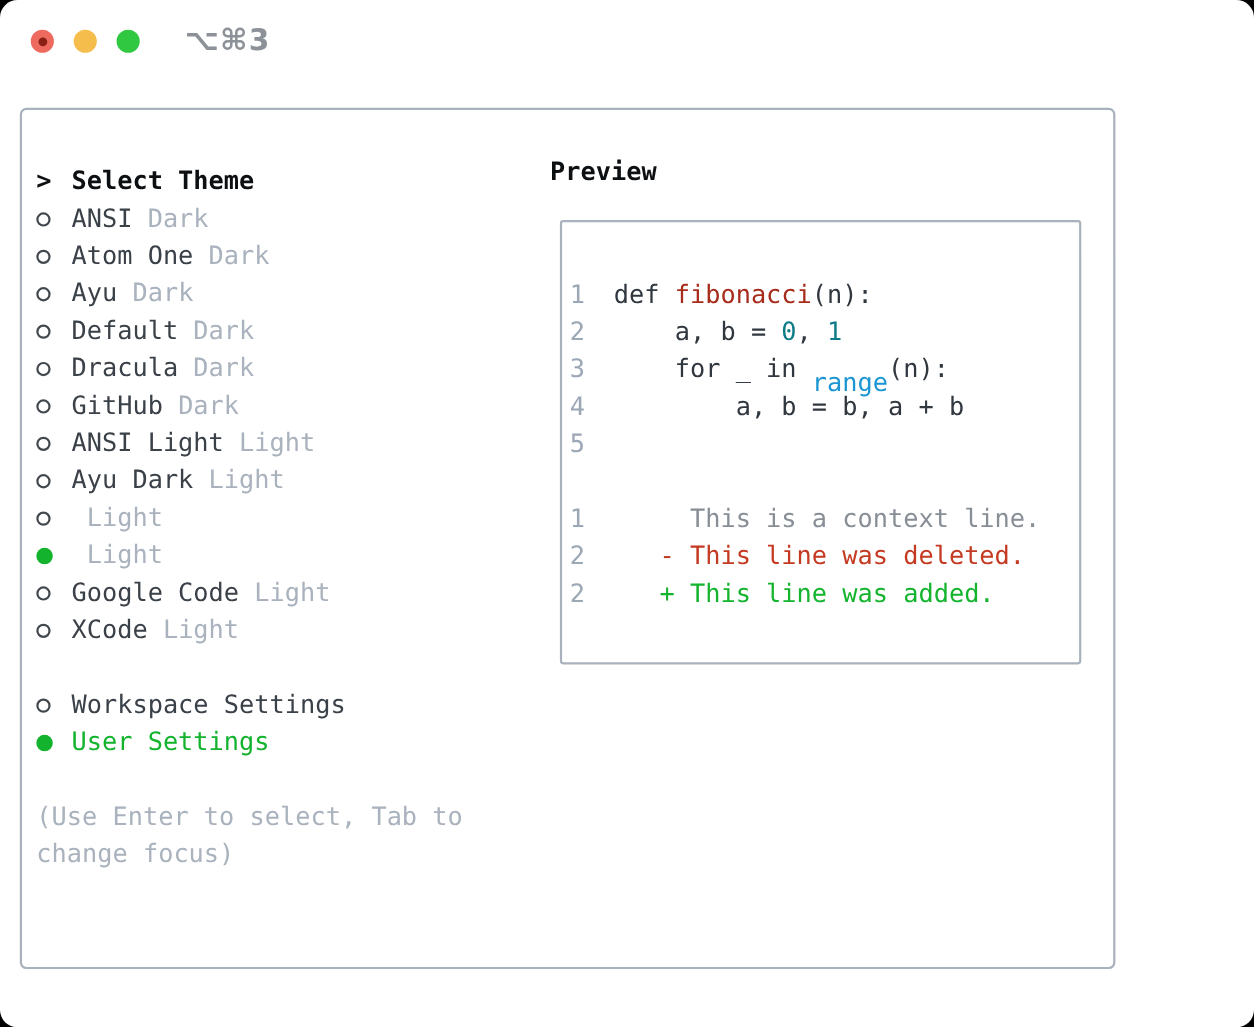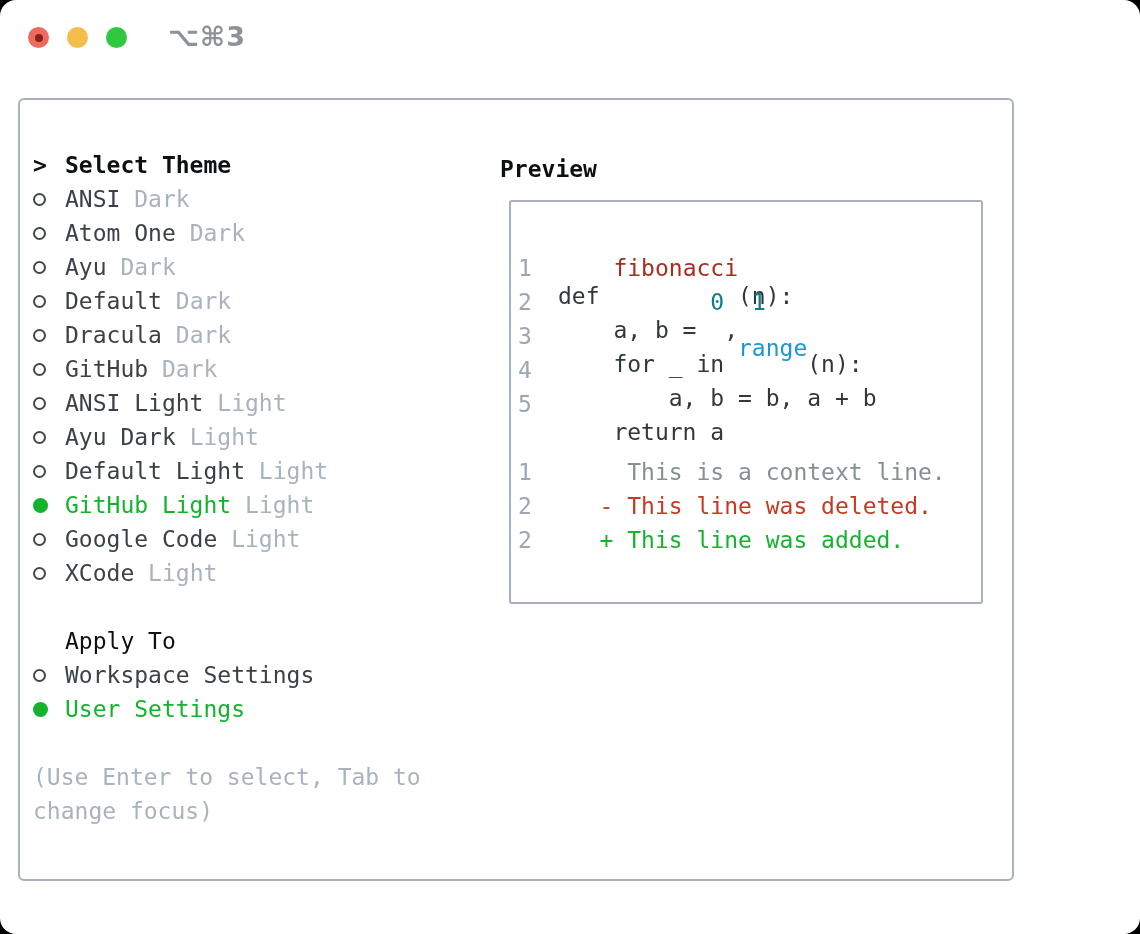--- a/index.html
+++ b/index.html
@@ -61,30 +61,30 @@
   .radio.sel{width:15px;height:15px;border:none;background:var(--accent_green);}
   .cursor{font-weight:bold;color:var(--heading_text);font-size:23px;line-height:34px;}
   .left-col{position:absolute;left:13px;top:48px;}
   .h-label{font-weight:bold;color:var(--heading_text);text-align:right;}
   .vname{color:var(--item_text);}
   .vsuffix{color:var(--muted_text);margin-left:1ch;}
   .item.selected .vname{color:var(--accent_green);}
   .sub-label{color:var(--heading_text);}
   .hint{color:var(--muted_text);text-align:center;}
   
-  .preview-label{position:absolute;left:480px;top:52px;}
+  .preview-label{position:absolute;left:480px;top:40px;}
   .preview-box{
     position:absolute;left:489px;top:100px;width:474px;height:404px;
     border:2px solid var(--border);border-radius:3px;box-sizing:border-box;
     padding:15px 0 0 7px;overflow:hidden;
   }
   .crow{display:flex;height:34px;line-height:34px;font-size:23px;white-space:pre;}
   .ln{flex:0 0 40px;color:var(--line_number);}
   .seg{white-space:pre;}
-  .c-text{color:var(--code_text);margin-top:28px;}
+  .c-text{color:var(--code_text);}
   .c-function{color:var(--syntax_function);}
   .c-number{color:var(--syntax_number);}
   .c-builtin{color:var(--syntax_builtin);margin-top:12px;}
   .d-context{color:var(--diff_context);}
   .d-deleted{color:var(--diff_deleted);}
   .d-added{color:var(--diff_added);}
   .blank{height:34px;}
 </style>
 </head>
 <body>
@@ -138,41 +138,37 @@
       <div class="row item">
         <span class="marker"><span class="radio"></span></span>
         <span class="vname">ANSI Light</span><span class="vsuffix">Light</span>
       </div>
       <div class="row item">
         <span class="marker"><span class="radio"></span></span>
         <span class="vname">Ayu Dark</span><span class="vsuffix">Light</span>
       </div>
       <div class="row item">
         <span class="marker"><span class="radio"></span></span>
-        <span class="vname">Default Light</span><span class="vsuffix">Light</span>
+        <span class="vsuffix">Light</span>
       </div>
       <div class="row item selected">
         <span class="marker"><span class="radio sel"></span></span>
-        <span class="vname">GitHub Light</span><span class="vsuffix">Light</span>
+        <span class="vsuffix">Light</span>
       </div>
       <div class="row item">
         <span class="marker"><span class="radio"></span></span>
         <span class="vname">Google Code</span><span class="vsuffix">Light</span>
       </div>
       <div class="row item">
         <span class="marker"><span class="radio"></span></span>
         <span class="vname">XCode</span><span class="vsuffix">Light</span>
       </div>
 
       <div class="blank"></div>
 
-      <div class="row">
-        <span class="marker"></span>
-        <span class="sub-label">Apply To</span>
-      </div>
       <div class="row item">
         <span class="marker"><span class="radio"></span></span>
         <span class="vname">Workspace Settings</span>
       </div>
       <div class="row item selected">
         <span class="marker"><span class="radio sel"></span></span>
         <span class="vname">User Settings</span>
       </div>
 
       <div class="blank"></div>
@@ -192,21 +188,21 @@
       <div class="crow">
         <span class="ln">2</span><span class="seg c-text">    a, b = </span><span class="seg c-number">0</span><span class="seg c-text">, </span><span class="seg c-number">1</span>
       </div>
       <div class="crow">
         <span class="ln">3</span><span class="seg c-text">    for _ in </span><span class="seg c-builtin">range</span><span class="seg c-text">(n):</span>
       </div>
       <div class="crow">
         <span class="ln">4</span><span class="seg c-text">        a, b = b, a + b</span>
       </div>
       <div class="crow">
-        <span class="ln">5</span><span class="seg c-text">    return a</span>
+        <span class="ln">5</span>
       </div>
 
       <div class="blank"></div>
 
       <div class="crow">
         <span class="ln">1</span><span class="seg d-context">     This is a context line.</span>
       </div>
       <div class="crow">
         <span class="ln">2</span><span class="seg d-deleted">   - This line was deleted.</span>
       </div>

